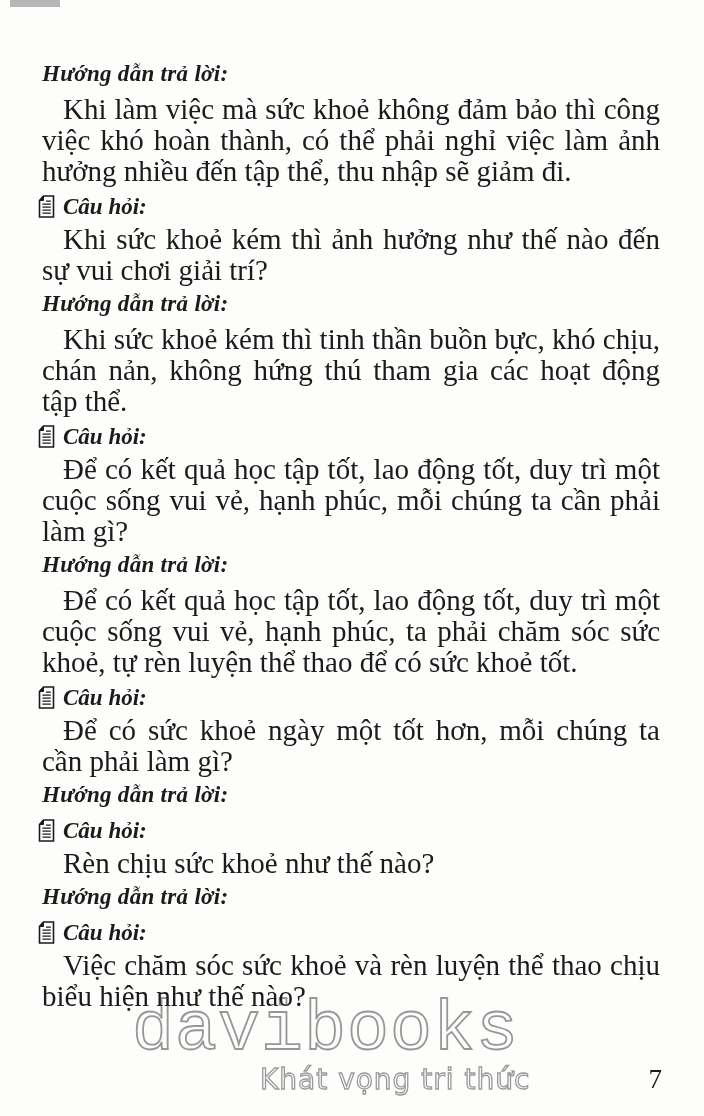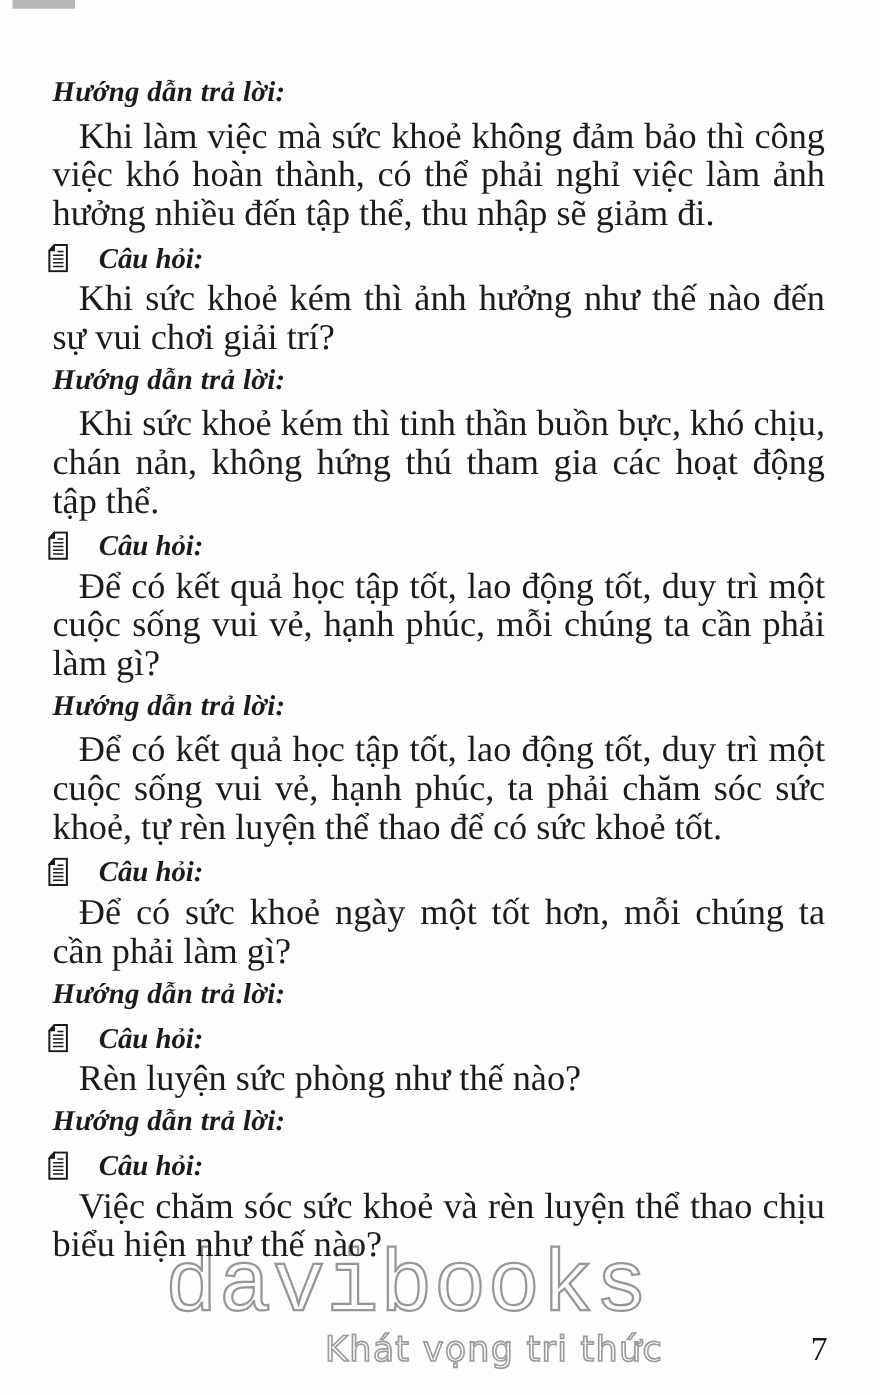--- a/index.html
+++ b/index.html
@@ -39,21 +39,21 @@
     font-size: 29px;
     line-height: 31px;
     text-align: justify;
     text-align-last: left;
     text-indent: 21px;
     margin: 0 0 1px 0;
   }
   .q-label {
     display: flex;
     align-items: center;
-    gap: 24px;
+    gap: 8px;
     margin: 4px 0 2px -4px;
     line-height: 31px;
     font-family: Liberation Serif, serif;
   }
   .q-icon { flex: 0 0 auto; display: block; }
   .q-icon svg { display: block; width: 17px; height: 23px; }
   .q-text {
     font-size: 23px;
     font-weight: bold;
     font-style: italic;
@@ -150,21 +150,21 @@
     <div class="q-label">
       <span class="q-icon">
         <svg viewBox="0 0 17 23" xmlns="http://www.w3.org/2000/svg">
             <path d="M5.5 1 H15.5 V22 H1.5 V5.5 Z" fill="#ffffff" stroke="#1b1b1b" stroke-width="1.6"></path>
             <path d="M5.5 1 V5.5 H1.5 Z" fill="#1b1b1b" stroke="#1b1b1b" stroke-width="1"></path>
             <path d="M8 6.2 H12.8 M4.4 9.2 H12.8 M4.4 12.2 H12.8 M4.4 15.2 H12.8 M4.4 18.2 H12.8" stroke="#1b1b1b" stroke-width="1.3"></path>
           </svg>
       </span>
       <span class="q-text">Câu hỏi:</span>
     </div>
-    <p class="para">Rèn luyện sức phòng như thế nào?</p>
+    <p class="para">Rèn chịu sức khoẻ như thế nào?</p>
 
     <h3 class="answer-heading">Hướng dẫn trả lời:</h3>
 
     <div class="q-label">
       <span class="q-icon">
         <svg viewBox="0 0 17 23" xmlns="http://www.w3.org/2000/svg">
             <path d="M5.5 1 H15.5 V22 H1.5 V5.5 Z" fill="#ffffff" stroke="#1b1b1b" stroke-width="1.6"></path>
             <path d="M5.5 1 V5.5 H1.5 Z" fill="#1b1b1b" stroke="#1b1b1b" stroke-width="1"></path>
             <path d="M8 6.2 H12.8 M4.4 9.2 H12.8 M4.4 12.2 H12.8 M4.4 15.2 H12.8 M4.4 18.2 H12.8" stroke="#1b1b1b" stroke-width="1.3"></path>
           </svg>

